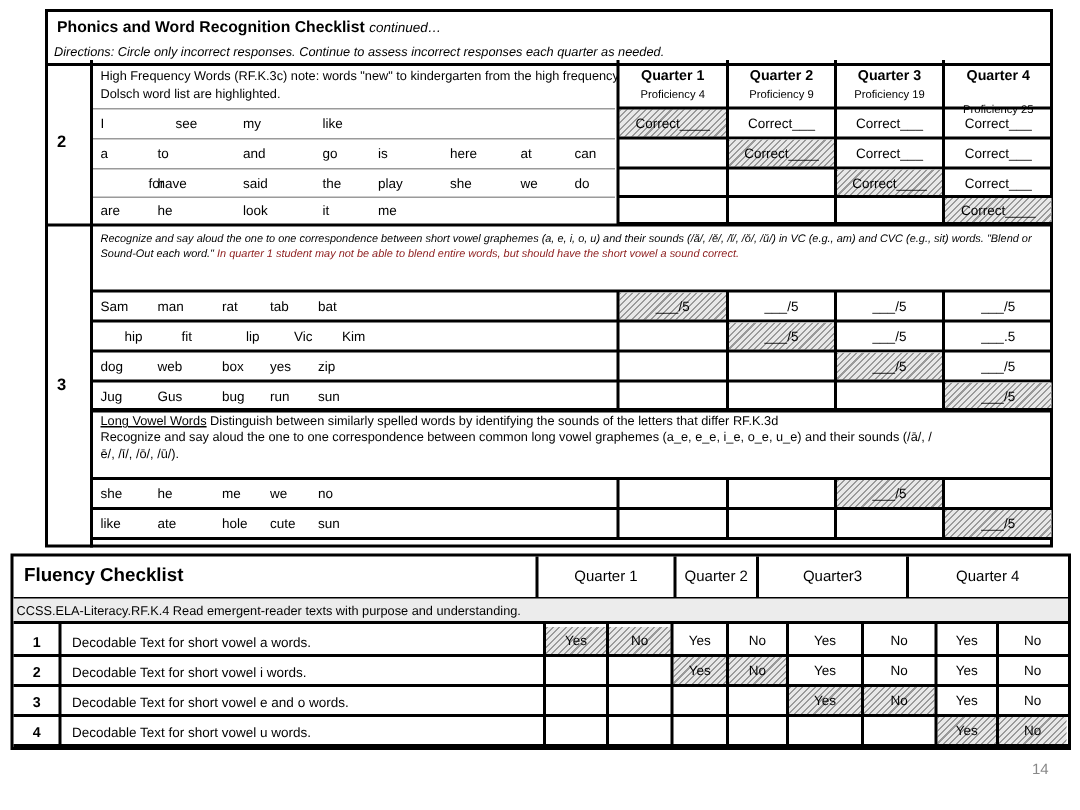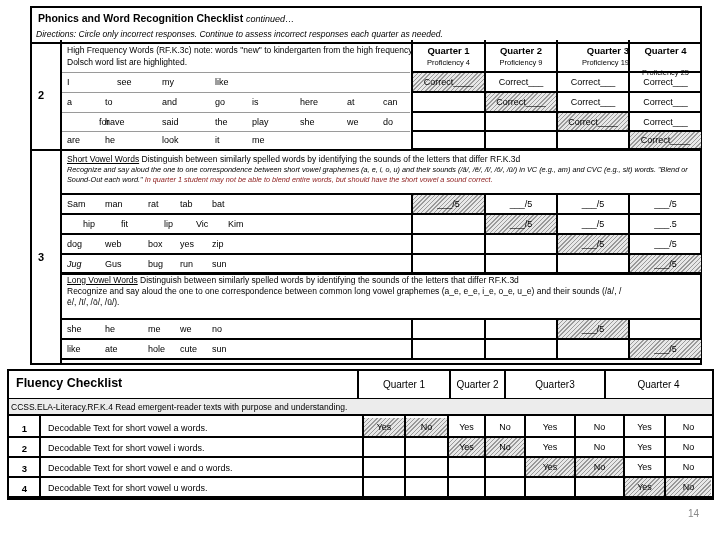--- a/index.html
+++ b/index.html
@@ -37,21 +37,21 @@
 
 <div id="qheaders">
     <div class="abs" style="left:412px;top:40px;width:73px;height:32px;text-align:center;">
       <div style="font-size:9.5px;font-weight:bold;margin-top:5px;">Quarter 1</div>
       <div style="font-size:7.5px;margin-top:2px;">Proficiency 4</div>
     </div>
     <div class="abs" style="left:485px;top:40px;width:72px;height:32px;text-align:center;">
       <div style="font-size:9.5px;font-weight:bold;margin-top:5px;">Quarter 2</div>
       <div style="font-size:7.5px;margin-top:2px;">Proficiency 9</div>
     </div>
-    <div class="abs" style="left:557px;top:40px;width:72px;height:32px;text-align:right;">
+    <div class="abs" style="left:557px;top:40px;width:72px;height:32px;text-align:center;">
       <div style="font-size:9.5px;font-weight:bold;margin-top:5px;">Quarter 3</div>
       <div style="font-size:7.5px;margin-top:2px;">Proficiency 19</div>
     </div>
     <div class="abs" style="left:629px;top:40px;width:73px;height:32px;text-align:center;">
       <div style="font-size:9.5px;font-weight:bold;margin-top:5px;">Quarter 4</div>
       <div style="font-size:7.5px;margin-top:12px;">Proficiency 25</div>
     </div>
   </div>
 
 <div class="abs" style="left:38px;top:89px;font-size:11px;font-weight:bold;">2</div>
@@ -132,23 +132,20 @@
     <div class="cell" style="left:558px;top:132px;width:70px;height:16px;"></div>
     <div class="cell hatch" style="left:630px;top:132px;width:71px;height:16px;">
       <span class="lbl-correct">Correct____</span>
     </div>
     <div class="hline" style="left:412px;top:148px;width:290px;"></div>
     <div class="hline" style="left:412px;top:71px;width:290px;"></div>
   </div>
 <div class="hline" style="left:30px;top:149px;width:672px;"></div>
 
 <div class="abs" style="left:67px;top:154px;width:630px;font-size:8.5px;line-height:11px;">
-  <div>
-    <span style="text-decoration:underline;">Short Vowel Words</span><span> Distinguish between similarly spelled words by identifying the sounds of the letters that differ RF.K.3d</span>
-  </div>
   <div style="font-style:italic;font-size:7.3px;line-height:10px;">
     <span>Recognize and say aloud the one to one correspondence between short vowel graphemes (a, e, i, o, u) and their sounds (/ă/, /ĕ/, /ĭ/, /ŏ/, /ŭ/) in VC (e.g., am) and CVC (e.g., sit) words. "Blend or Sound-Out each word."</span>
     <span style="color:#8b1a1a;">In quarter 1 student may not be able to blend entire words, but should have the short vowel a sound correct.</span>
   </div>
 </div>
 <div class="hline" style="left:60px;top:193px;width:642px;"></div>
 <div id="shortrows">
     <div class="abs" style="left:62px;top:194px;width:348px;height:20px;">
       <span class="word" style="left:5px;">Sam</span>
       <span class="word" style="left:43px;">man</span>
@@ -209,21 +206,21 @@
     </div>
     <div class="cell" style="left:630px;top:235px;width:71px;height:18px;">
       <span class="lbl-correct">___/5</span>
     </div>
     <div class="hline" style="left:60px;top:253px;width:642px;"></div>
     <div class="vline" style="left:411px;top:234px;height:20px;"></div>
     <div class="vline" style="left:484px;top:234px;height:20px;"></div>
     <div class="vline" style="left:556px;top:234px;height:20px;"></div>
     <div class="vline" style="left:628px;top:234px;height:20px;"></div>
     <div class="abs" style="left:62px;top:254px;width:348px;height:20px;">
-      <span class="word" style="left:5px;font-style:italic;">Jug</span>
+      <span class="word" style="left:5px;">Jug</span>
       <span class="word" style="left:43px;">Gus</span>
       <span class="word" style="left:86px;">bug</span>
       <span class="word" style="left:118px;">run</span>
       <span class="word" style="left:150px;">sun</span>
     </div>
     <div class="cell" style="left:413px;top:255px;width:71px;height:18px;"></div>
     <div class="cell" style="left:486px;top:255px;width:70px;height:18px;"></div>
     <div class="cell" style="left:558px;top:255px;width:70px;height:18px;"></div>
     <div class="cell hatch" style="left:630px;top:255px;width:71px;height:18px;">
       <span class="lbl-correct">___/5</span>

